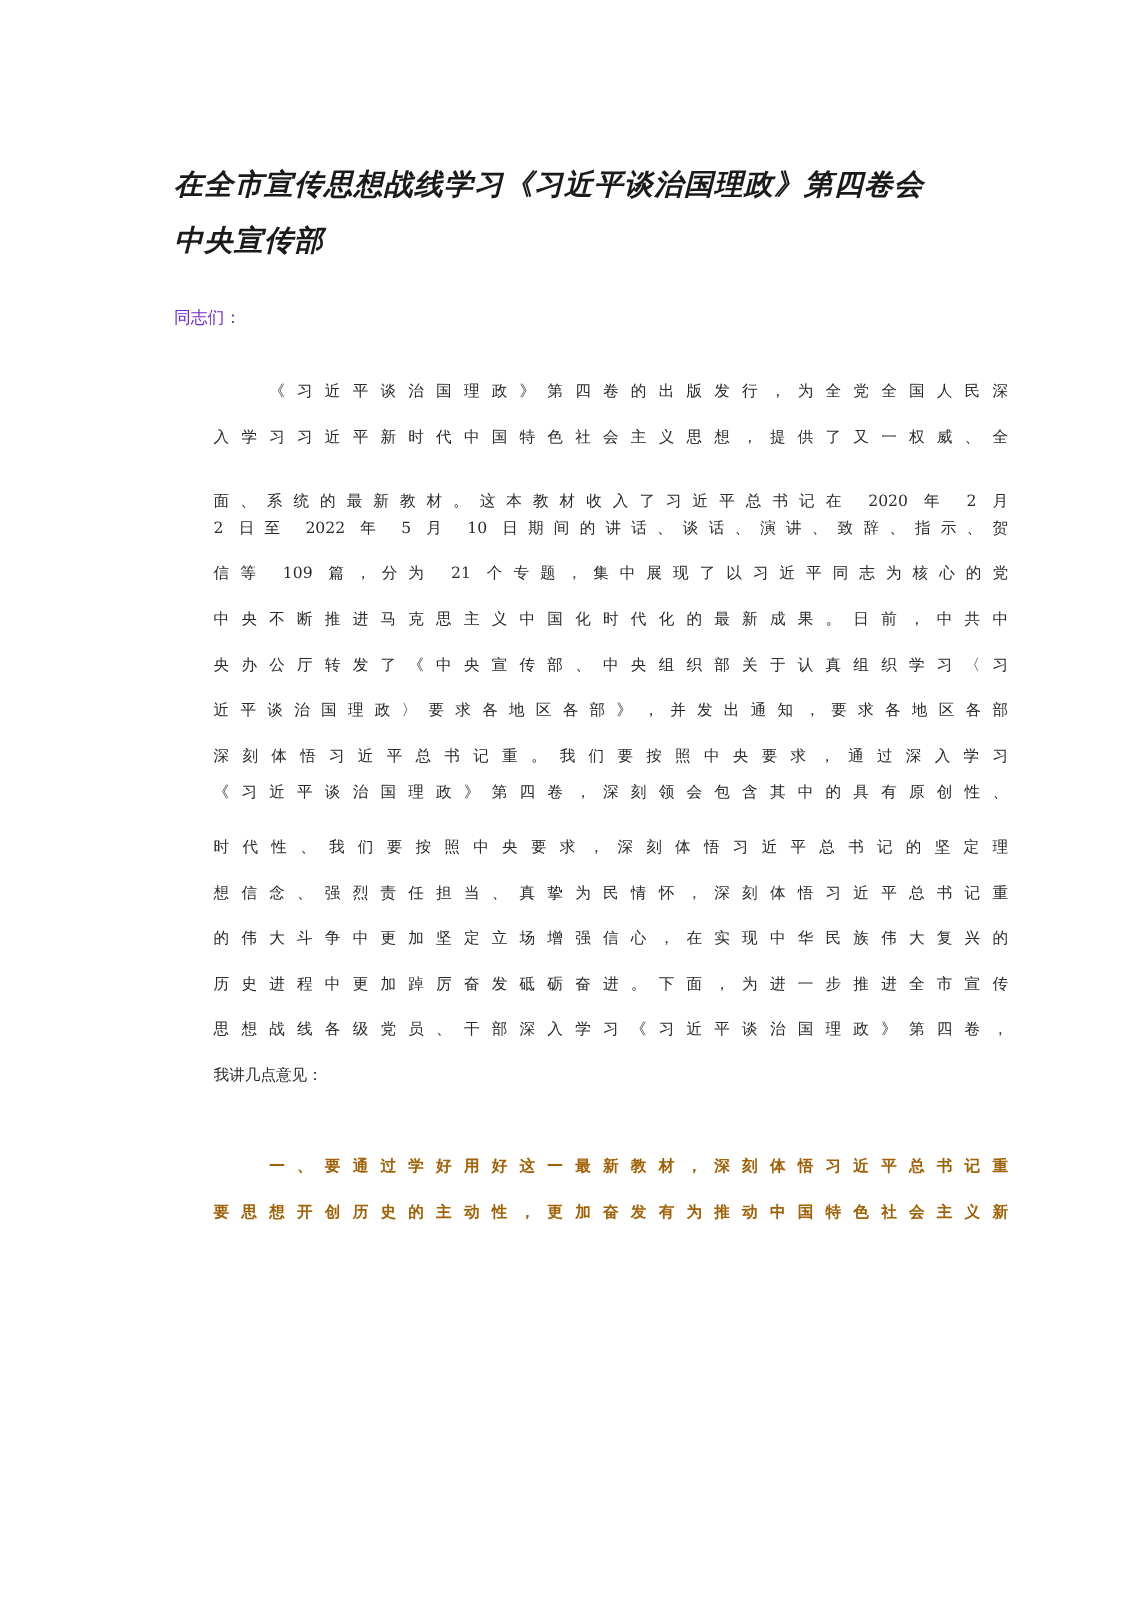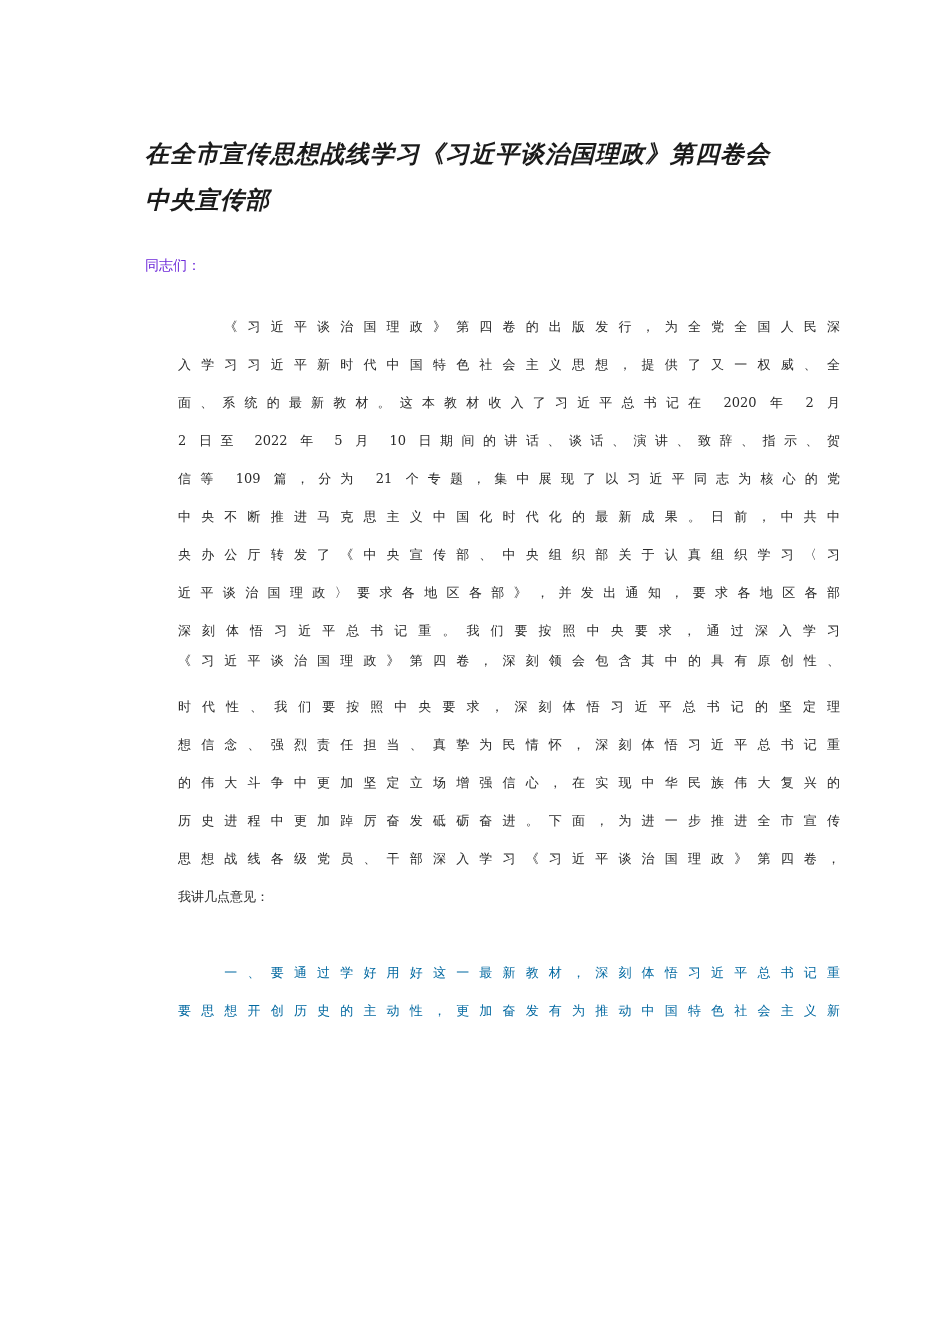--- a/index.html
+++ b/index.html
@@ -9,35 +9,35 @@
   .title { position:absolute; left:0; width:662px; text-align:left;
            font-family:"DejaVu Sans", sans-serif; font-weight:bold;
            font-size:24px; color:#1a1a1a; letter-spacing:1px; white-space:nowrap;font-style:italic; }
   .t1 { top:138px; }
   .t2 { top:184px; }
   .line { position:absolute; left:0; width:662px; font-size:13px;
           white-space:nowrap; color:#2a2a2a; text-align:justify;
           text-align-last:justify; height:30px; line-height:30px;margin-left:33px; }
   .line.last { text-align-last:left; }
   .salute { position:absolute; left:0; top:250px; font-size:14px; line-height:30px; color:#6d28d9; }
-  .head { font-family:"DejaVu Sans", sans-serif; font-weight:normal; color:#0369a1; }
+  .head { font-family:"DejaVu Sans", sans-serif; font-weight:bold; color:#a16207; }
 </style>
 </head>
 <body>
 
 <div class="page">
   <div class="title t1">在全市宣传思想战线学习《习近平谈治国理政》第四卷会</div>
   <div class="title t2">中央宣传部</div>
 
   <div class="salute">同志们：</div>
 
   <div>
     <div class="line" style="top:312px">　　《习近平谈治国理政》第四卷的出版发行，为全党全国人民深</div>
     <div class="line" style="top:350px">入学习习近平新时代中国特色社会主义思想，提供了又一权威、全</div>
-    <div class="line" style="top:388px">面、系统的最新教材。这本教材收入了习近平总书记在 2020 年 2 月</div>
+    <div class="line" style="top:404px">面、系统的最新教材。这本教材收入了习近平总书记在 2020 年 2 月</div>
     <div class="line" style="top:426px">2 日至 2022 年 5 月 10 日期间的讲话、谈话、演讲、致辞、指示、贺</div>
     <div class="line" style="top:464px">信等 109 篇，分为 21 个专题，集中展现了以习近平同志为核心的党</div>
     <div class="line" style="top:502px">中央不断推进马克思主义中国化时代化的最新成果。日前，中共中</div>
     <div class="line" style="top:540px">央办公厅转发了《中央宣传部、中央组织部关于认真组织学习〈习</div>
     <div class="line" style="top:578px">近平谈治国理政〉要求各地区各部》，并发出通知，要求各地区各部</div>
     <div class="line" style="top:616px">深刻体悟习近平总书记重。我们要按照中央要求，通过深入学习</div>
     <div class="line" style="top:646px">《习近平谈治国理政》第四卷，深刻领会包含其中的具有原创性、</div>
     <div class="line" style="top:692px">时代性、我们要按照中央要求，深刻体悟习近平总书记的坚定理</div>
     <div class="line" style="top:730px">想信念、强烈责任担当、真挚为民情怀，深刻体悟习近平总书记重</div>
     <div class="line" style="top:768px">的伟大斗争中更加坚定立场增强信心，在实现中华民族伟大复兴的</div>

